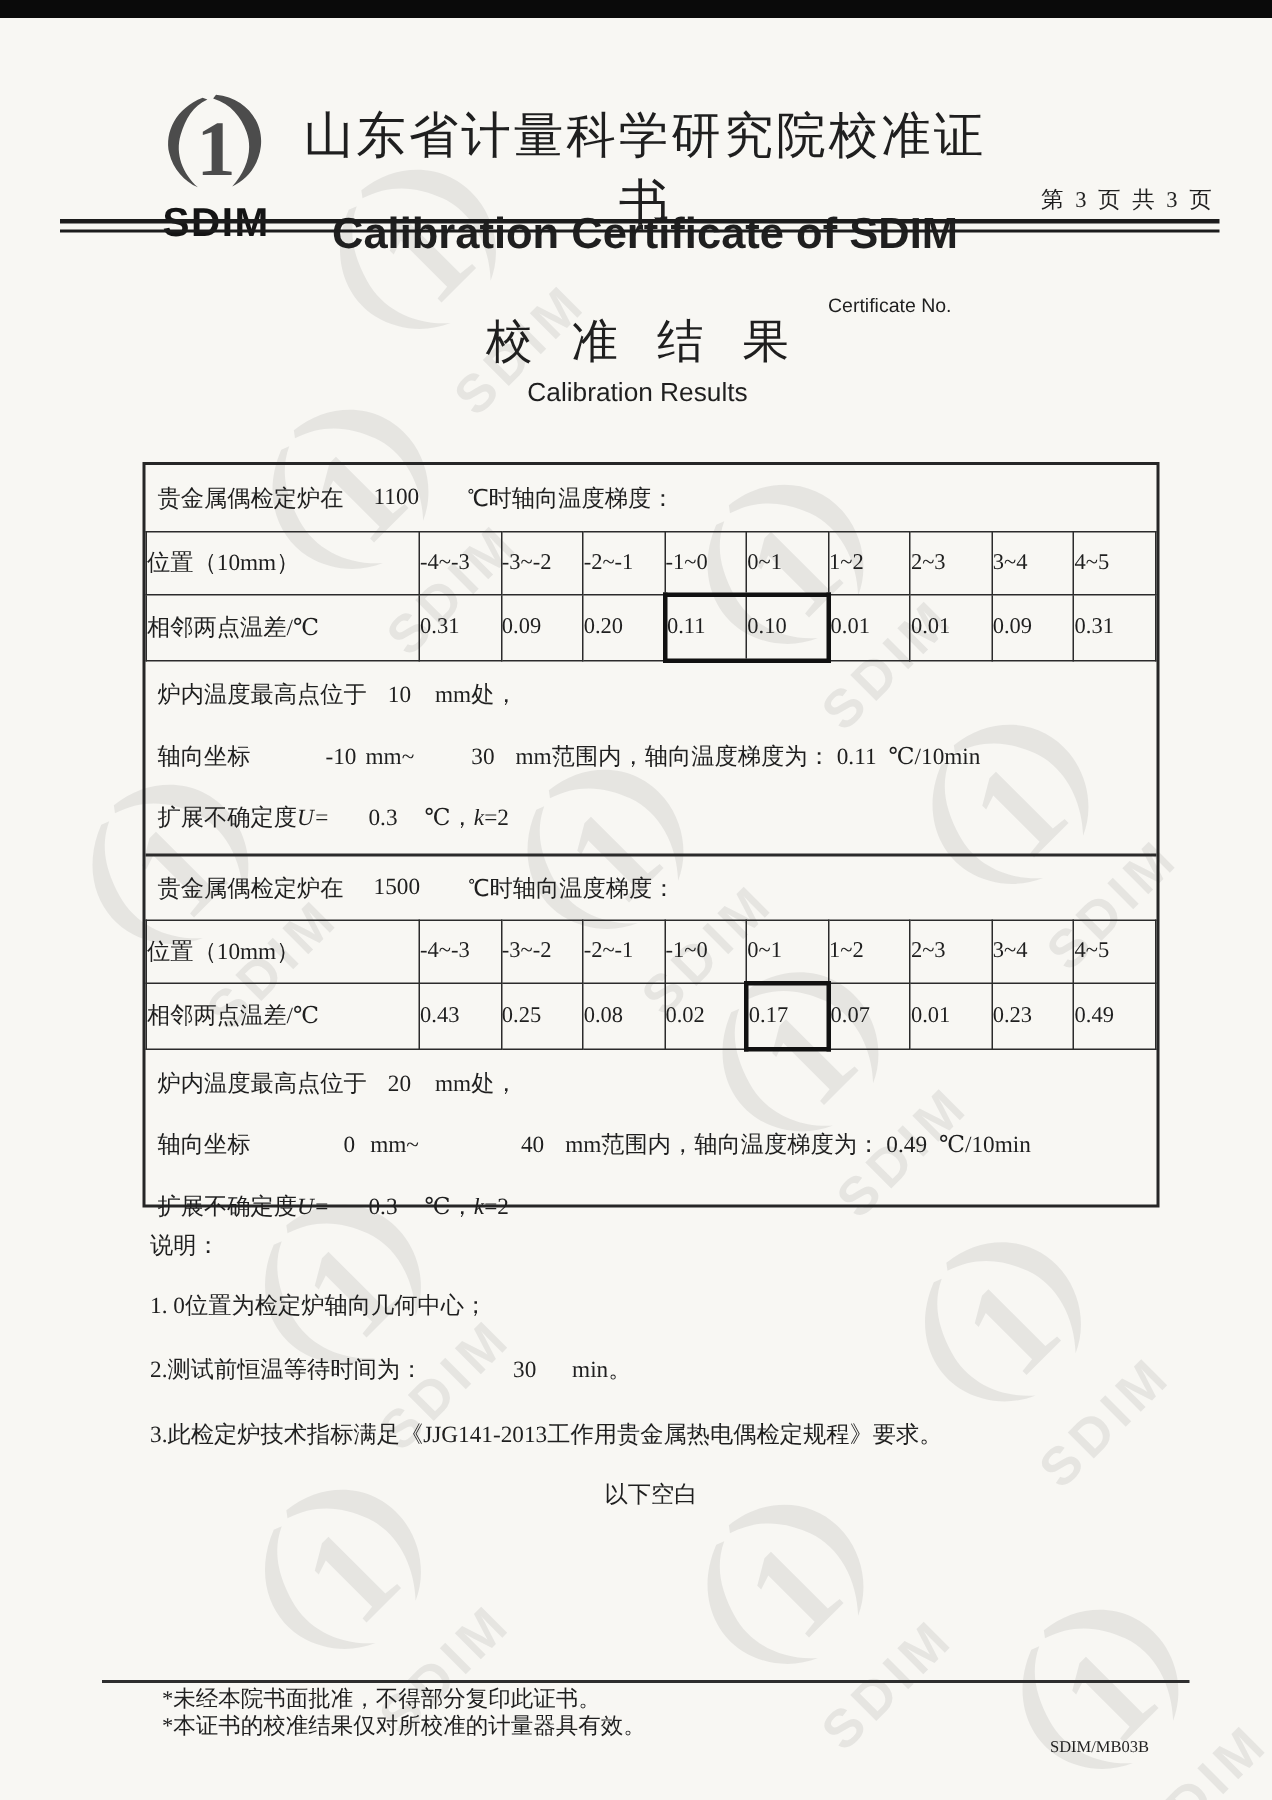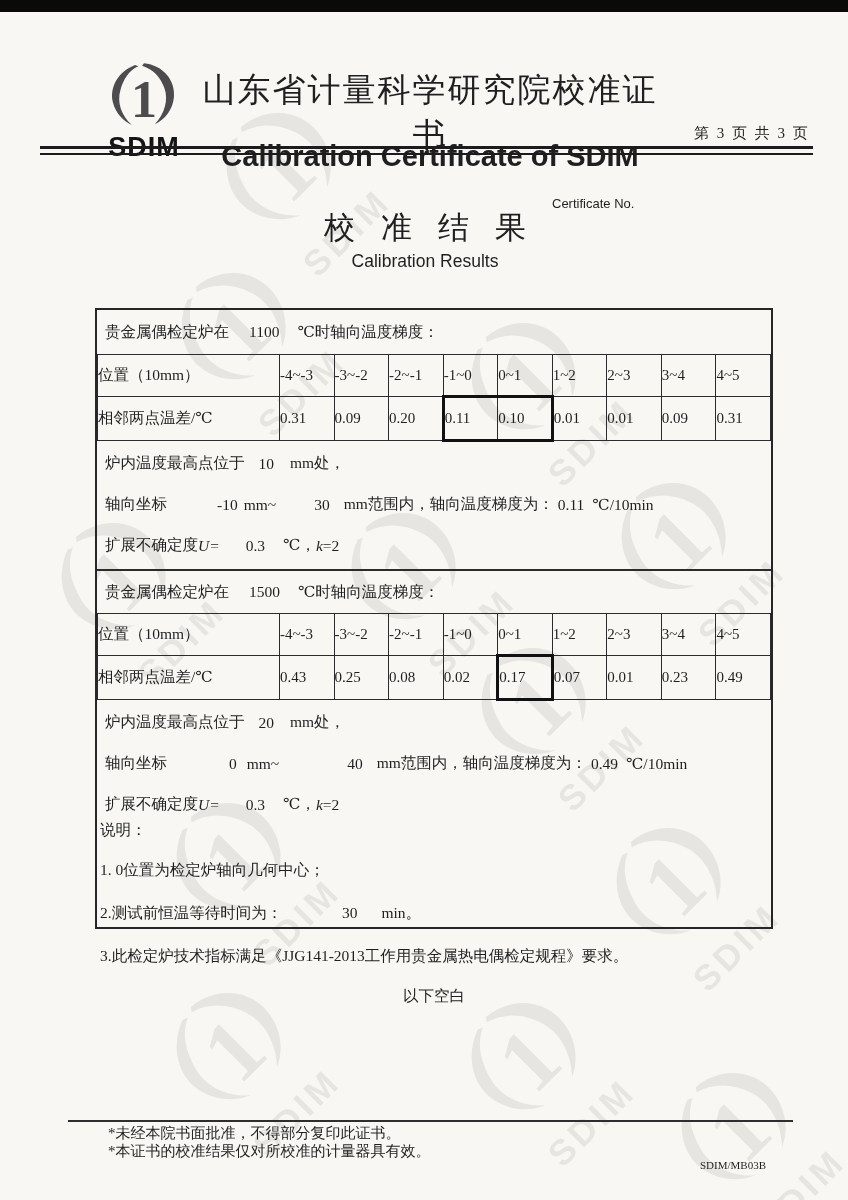--- a/index.html
+++ b/index.html
@@ -27,24 +27,24 @@
   
   .cert-line{position:absolute;left:545px;top:170px;font-size:17px;}
   .cert-no{font-size:19px;letter-spacing:1px;margin-left:14px;}
   .cert-en{position:absolute;left:552px;top:196px;font-size:13px;font-family:"Liberation Sans","DejaVu Sans",sans-serif;}
 
   
   .results-cn{position:absolute;left:190px;top:207px;width:470px;text-align:center;font-size:31px;font-weight:normal;letter-spacing:26px;text-indent:26px;}
   .results-en{position:absolute;left:190px;top:251px;width:470px;text-align:center;font-size:17.5px;font-family:"Liberation Sans","DejaVu Sans",sans-serif;}
 
   
-  .main-box{position:absolute;left:95px;top:308px;width:678px;height:621px;border:2px solid #262626;box-sizing:border-box;}
+  .main-box{position:absolute;left:95px;top:308px;width:678px;height:497px;border:2px solid #262626;box-sizing:border-box;}
   .sec-intro{height:44px;display:flex;align-items:center;padding-left:8px;font-size:15.5px;}
   .sec-intro .val{margin-left:20px;}
-  .sec-intro .suf{margin-left:18px;}
+  .sec-intro .suf{margin-left:32px;font-family:Liberation Serif, serif;}
   .grad-table{border-collapse:collapse;table-layout:fixed;width:674px;margin:0;}
   .grad-table td{border:1.6px solid #2b2b2b;text-align:left;padding:0;font-size:15px;}
   .grad-table .lbl{width:181px;font-size:15.5px;}
   .grad-table .hdr td{height:40px;}
   .grad-table .vals td{height:41px;}
   .hl-l{border-left:3px solid #111 !important;}
   .hl-r{border-right:3px solid #111 !important;}
   .hl-t{border-top:3px solid #111 !important;}
   .hl-b{border-bottom:3px solid #111 !important;}
 

